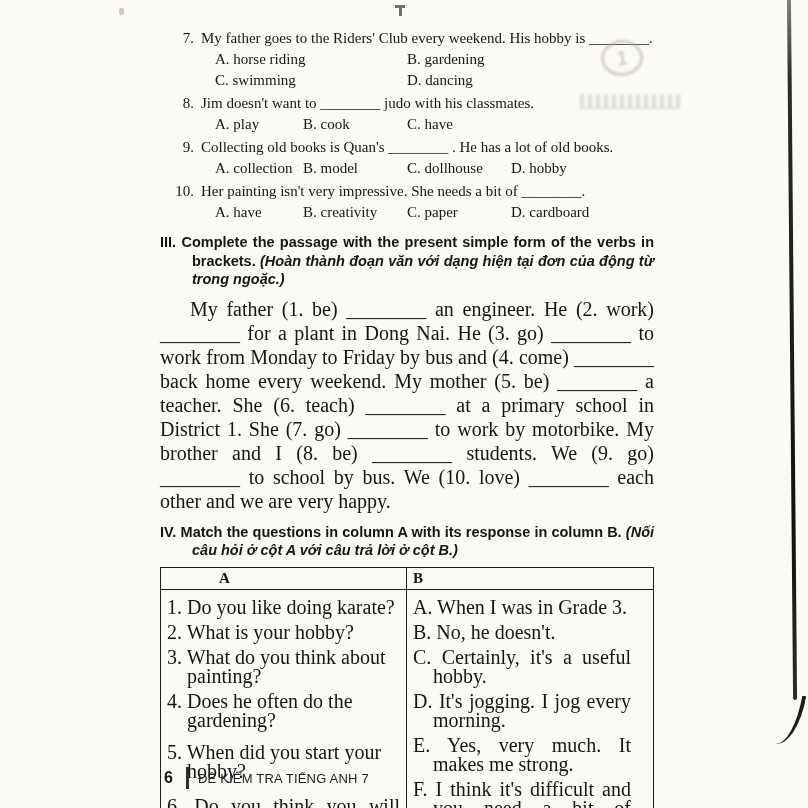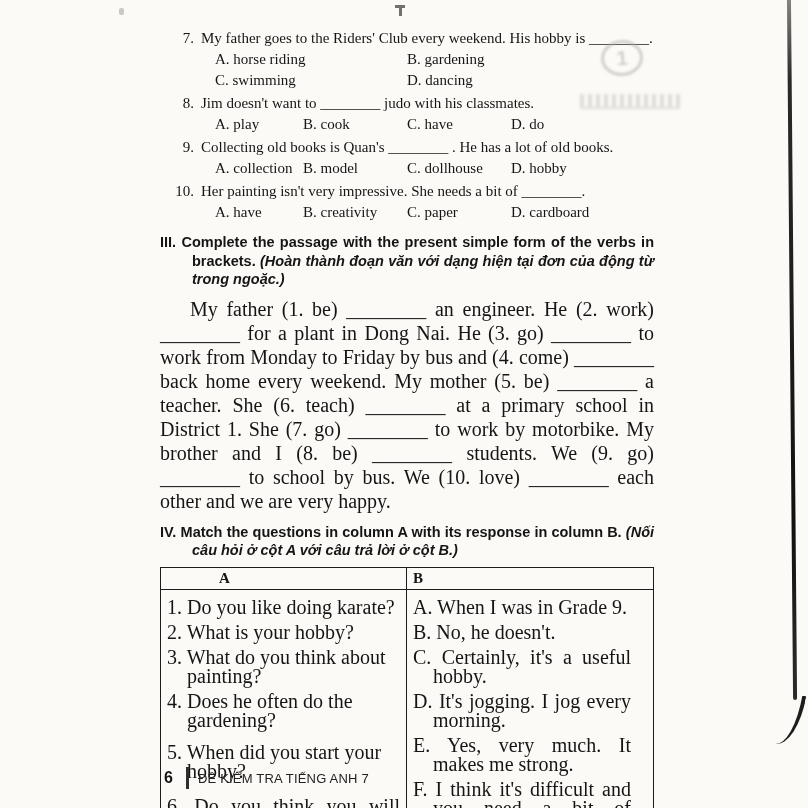--- a/index.html
+++ b/index.html
@@ -117,21 +117,20 @@
         <span class="opt w2">D. dancing</span>
       </div>
     </div>
 
     <div class="question">
       <p class="q-line"><span class="q-num">8.</span><span>Jim doesn't want to ________ judo with his classmates.</span></p>
       <div class="opts">
         <span class="opt">A. play</span>
         <span class="opt">B. cook</span>
         <span class="opt">C. have</span>
-        <span class="opt">D. do</span>
       </div>
     </div>
 
     <div class="question">
       <p class="q-line"><span class="q-num">9.</span><span>Collecting old books is Quan's ________ . He has a lot of old books.</span></p>
       <div class="opts">
         <span class="opt">A. collection</span>
         <span class="opt">B. model</span>
         <span class="opt">C. dollhouse</span>
         <span class="opt">D. hobby</span>
@@ -168,21 +167,21 @@
           <li>1. Do you like doing karate?</li>
           <li>2. What is your hobby?</li>
           <li>3. What do you think about painting?</li>
           <li>4. Does he often do the gardening?</li>
           <li>5. When did you start your hobby?</li>
           <li>6. Do you think you will continue your hobby in the future?</li>
         </ul>
       </td>
       <td>
         <ul class="list-b">
-          <li>A. When I was in Grade 9.</li>
+          <li>A. When I was in Grade 3.</li>
           <li>B. No, he doesn't.</li>
           <li>C. Certainly, it's a useful hobby.</li>
           <li>D. It's jogging. I jog every morning.</li>
           <li>E. Yes, very much. It makes me strong.</li>
           <li>F. I think it's difficult and you need a bit of creativity.</li>
         </ul>
       </td>
     </tr>
   </tbody>
     </table>

